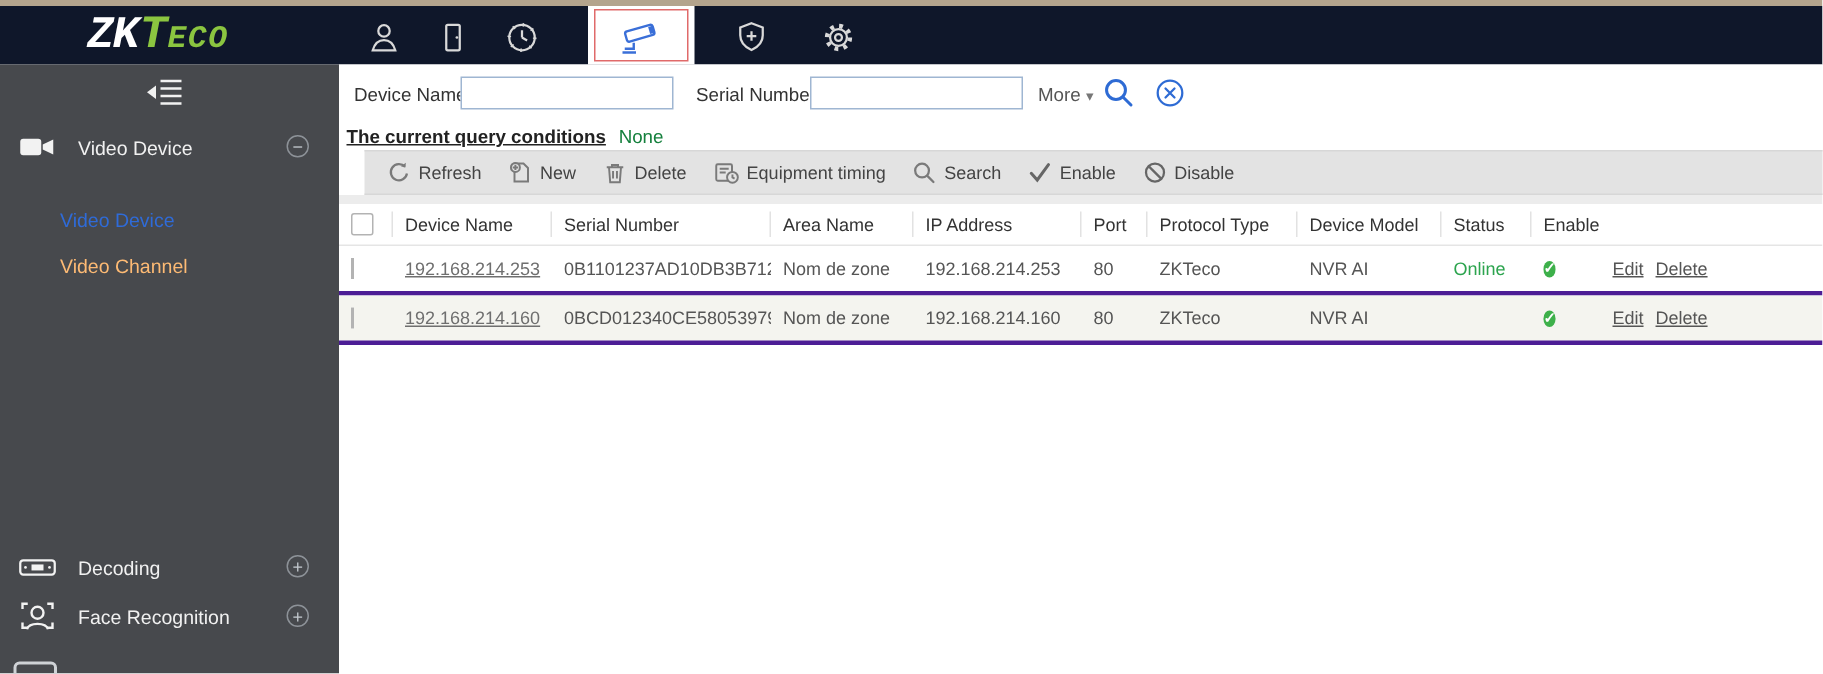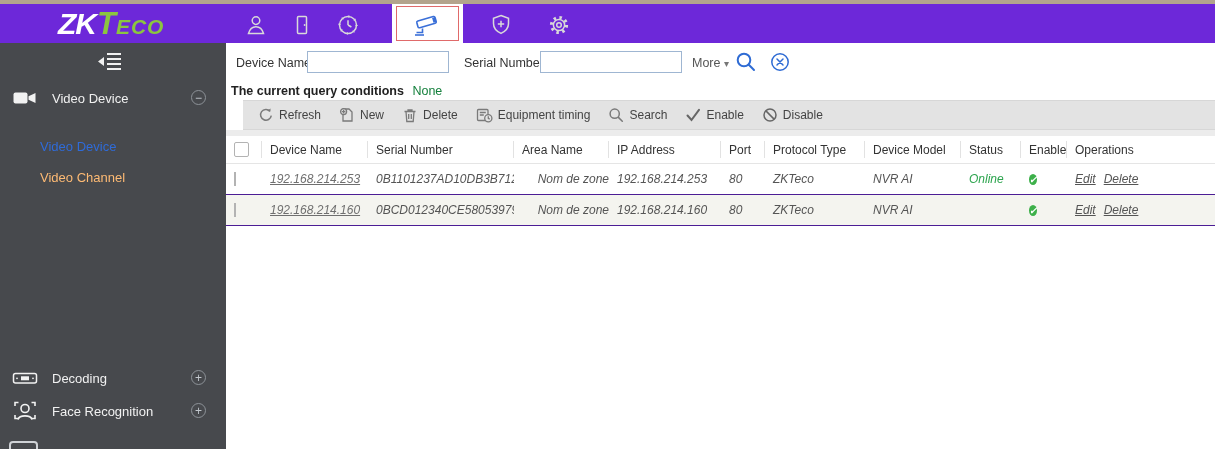--- a/index.html
+++ b/index.html
@@ -4,21 +4,21 @@
 <style>
   html,body{margin:0;padding:0;}
   body{
     width:1215px;height:449px;position:relative;overflow:hidden;
     font-family:"Liberation Sans", sans-serif;background:#fff;
     -webkit-font-smoothing:antialiased;
   }
   svg{display:block;}
   
   .top-strip{position:absolute;left:0;top:0;width:1215px;height:4px;background:#b3a48d;}
-  .topbar{position:absolute;left:0;top:4px;width:1215px;height:39px;background:#6d28d9;}
+  .topbar{position:absolute;left:0;top:4px;width:1215px;height:39px;background:#0f172a;font-family:Liberation Mono, monospace;}
   .logo{position:absolute;left:58px;top:1px;height:38px;display:flex;align-items:baseline;cursor:pointer;}
   .logo .lz{color:#fff;font-size:30px;font-weight:bold;font-style:italic;letter-spacing:-1px;line-height:38px;}
   .logo .lt{color:#8bc540;font-size:31px;font-weight:bold;font-style:italic;margin-left:1px;}
   .logo .leco{color:#8bc540;font-size:21px;font-weight:bold;font-style:italic;letter-spacing:1px;}
   .top-icon{position:absolute;top:8px;width:26px;height:26px;display:flex;align-items:center;justify-content:center;cursor:pointer;}
   .active-tab{position:absolute;left:392px;top:0;width:71px;height:39px;background:#fff;cursor:pointer;}
   .active-tab .red-box{position:absolute;left:4px;top:2px;right:4px;bottom:2px;border:1px solid #e06a6a;display:flex;align-items:center;justify-content:center;}
   
   .sidebar{position:absolute;left:0;top:43px;width:226px;height:406px;background:#47494d;overflow:hidden;}
   .collapse-btn{position:absolute;left:95px;top:7px;width:30px;height:22px;cursor:pointer;}
@@ -30,34 +30,34 @@
   .partial-icon{position:absolute;left:9px;top:398px;width:25px;height:16px;border:2px solid #cfd2d6;border-radius:4px;}
   
   .main{position:absolute;left:226px;top:43px;width:989px;height:406px;background:#fff;}
   .search-row{position:absolute;left:0;top:0;width:100%;height:37px;}
   .fld-label{position:absolute;top:13px;font-size:12.5px;color:#333;}
   .fld-input{position:absolute;top:8px;width:132px;height:20px;border:1px solid #9fb6d2;font-size:12px;color:#333;padding:0 4px;outline:none;}
   .more-link{position:absolute;left:466px;top:13px;font-size:12.5px;color:#555;cursor:pointer;}
   .more-link .caret{font-size:10px;color:#777;}
   .icon-btn{position:absolute;top:8px;cursor:pointer;}
   .query-row{position:absolute;left:5px;top:41px;font-size:12.5px;color:#333;}
-  .query-row .q-label{font-weight:bold;color:#222;}
+  .query-row .q-label{font-weight:bold;color:#222;text-decoration:underline;}
   .query-row .q-value{color:#15803d;margin-left:5px;}
   .toolbar{position:absolute;left:17px;top:57px;width:100%;height:30px;background:#e3e3e3;border-top:1px solid #d7d7d7;border-bottom:1px solid #d7d7d7;box-sizing:border-box;display:flex;align-items:center;padding-left:6px;}
   .tb-btn{display:inline-flex;align-items:center;gap:5px;padding:0 9px;height:30px;font-size:12px;color:#444;cursor:pointer;}
   
   .table-wrap{position:absolute;left:0;top:87px;width:100%;}
   .tbl-strip{height:6px;background:#ececec;}
   .hdr-row{display:flex;height:27px;align-items:center;background:#fff;border-bottom:1px solid #e5e5e5;font-size:12px;color:#333;}
   .hdr-cell{display:flex;align-items:center;height:17px;border-right:1px solid #e2e2e2;padding-left:8px;box-sizing:border-box;}
   .hdr-cell:last-child{border-right:none;}
-  .data-row{display:flex;height:30px;align-items:center;font-size:12px;color:#555;border-bottom:1px solid #4c1d95;font-style:italic;}
+  .data-row{display:flex;height:30px;align-items:center;font-size:12px;color:#555;border-bottom:3px solid #4c1d95;}
   .data-row.alt{background:#f4f4ef;}
   .cell{padding-left:8px;box-sizing:border-box;white-space:nowrap;overflow:hidden;}
-  .col-cb{width:36px;}.col-name{width:106px;}.col-serial{width:146px;}.col-area{width:95px;text-align:right;}
+  .col-cb{width:36px;}.col-name{width:106px;}.col-serial{width:146px;}.col-area{width:95px;}
   .col-ip{width:112px;}.col-port{width:44px;}.col-proto{width:100px;}.col-model{width:96px;}
   .col-status{width:60px;}.col-enable{width:46px;}.col-ops{flex:1;}
   .cb{width:13px;height:13px;border:1px solid #b3b3b3;background:#fff;border-radius:2px;cursor:pointer;}
   .dev-link{color:#6f6f6f;text-decoration:underline;cursor:pointer;}
   .op-link{color:#555;text-decoration:underline;cursor:pointer;margin-right:8px;}
   .status-online{color:#2ca44e;}
   .en-check{width:14px;height:14px;border-radius:50%;background:#3db04a;color:#fff;font-size:10px;line-height:14px;text-align:center;font-weight:bold;}
 </style>
 </head>
 <body>
@@ -296,21 +296,20 @@
         </span>
       <span class="hdr-cell col-name">Device Name</span>
       <span class="hdr-cell col-serial">Serial Number</span>
       <span class="hdr-cell col-area">Area Name</span>
       <span class="hdr-cell col-ip">IP Address</span>
       <span class="hdr-cell col-port">Port</span>
       <span class="hdr-cell col-proto">Protocol Type</span>
       <span class="hdr-cell col-model">Device Model</span>
       <span class="hdr-cell col-status">Status</span>
       <span class="hdr-cell col-enable">Enable</span>
-      <span class="hdr-cell col-ops">Operations</span>
     </div>
 
     <div class="data-row">
       <span class="cell col-cb"><span class="cb"></span></span>
       <span class="cell col-name"><span class="dev-link">192.168.214.253</span></span>
       <span class="cell col-serial">0B1101237AD10DB3B712</span>
       <span class="cell col-area">Nom de zone</span>
       <span class="cell col-ip">192.168.214.253</span>
       <span class="cell col-port">80</span>
       <span class="cell col-proto">ZKTeco</span>

